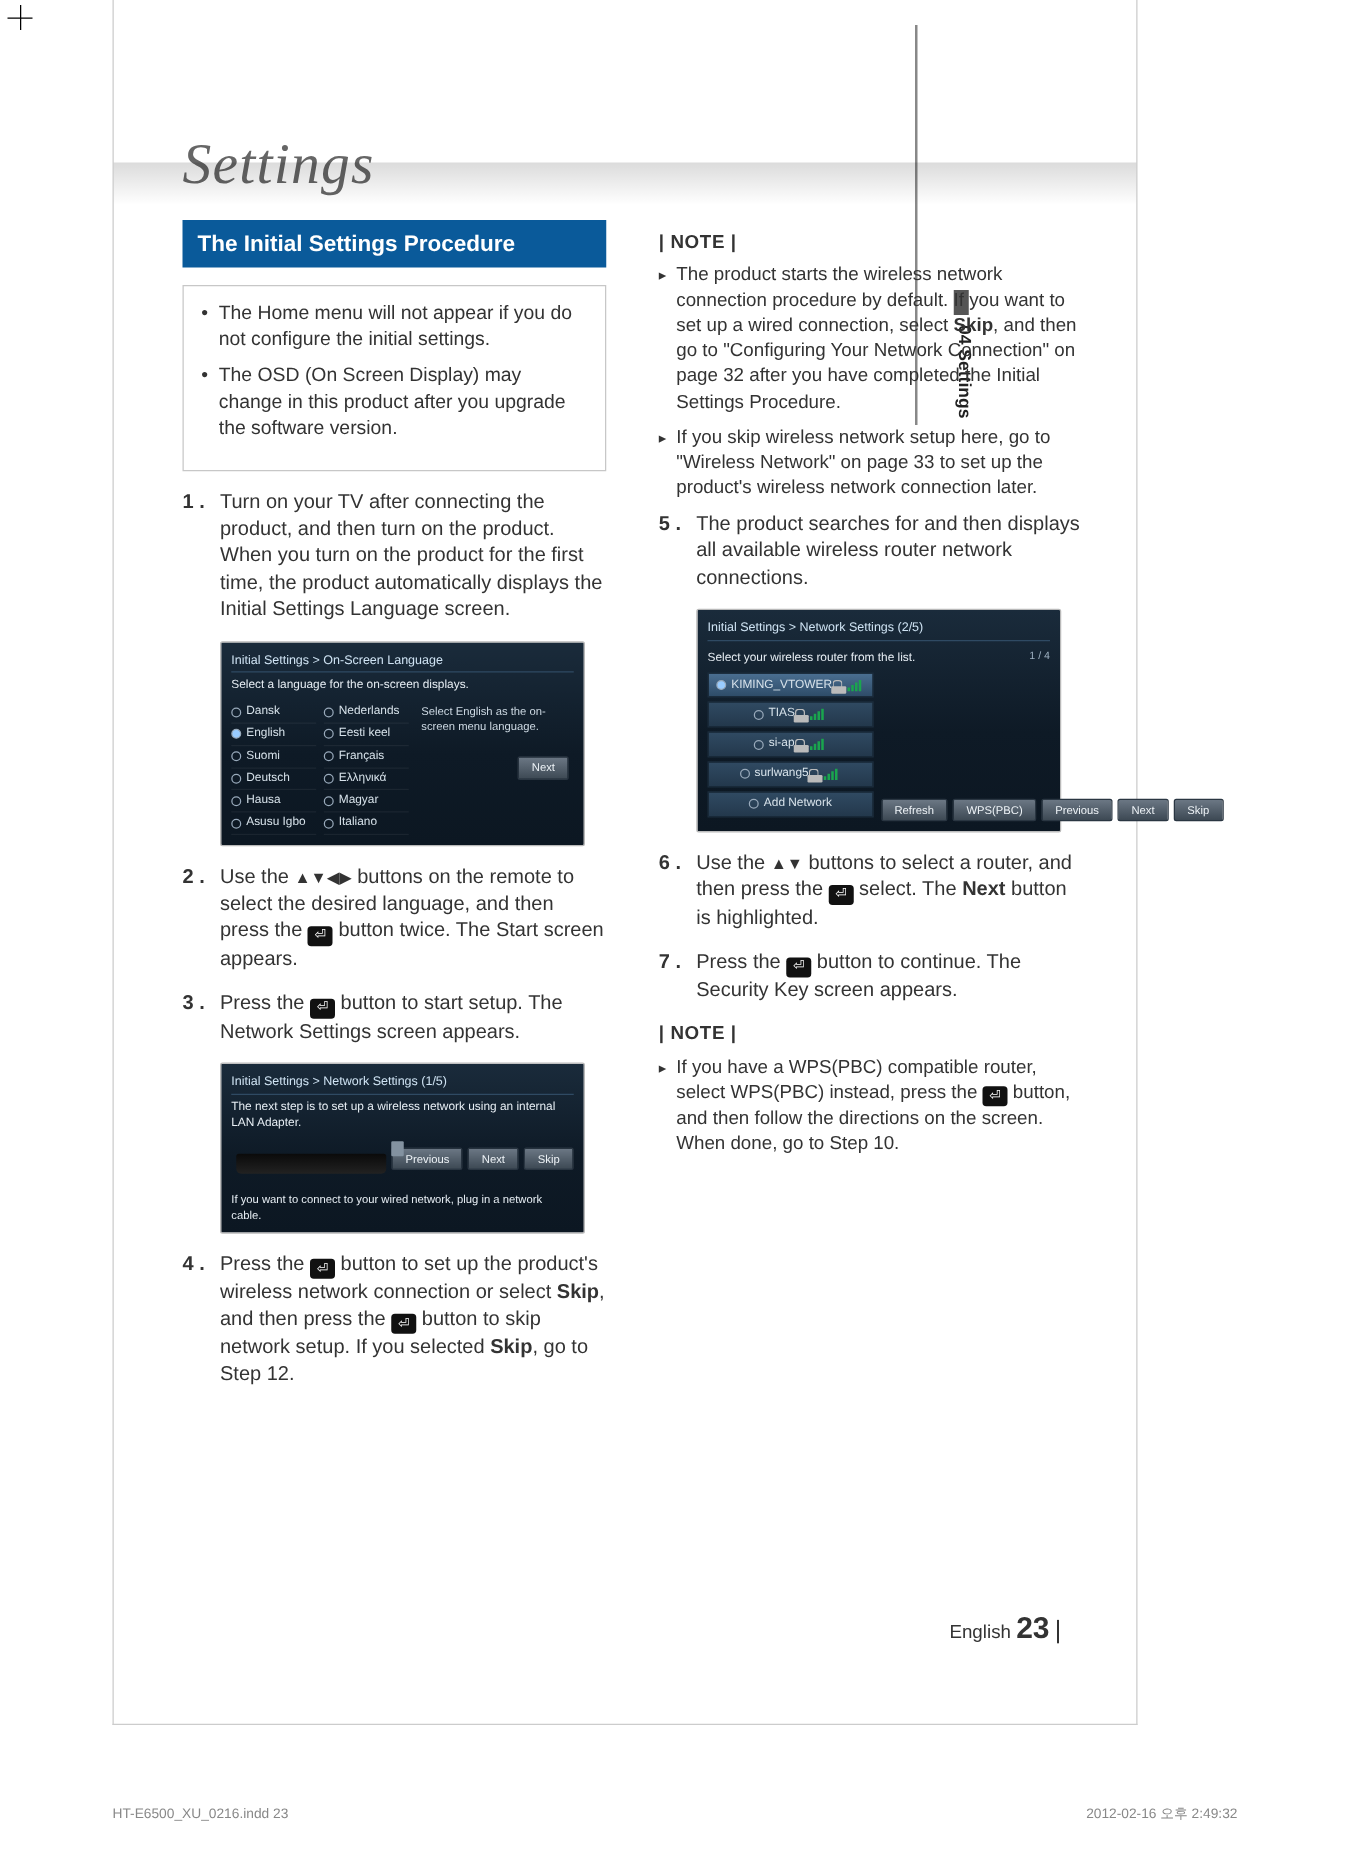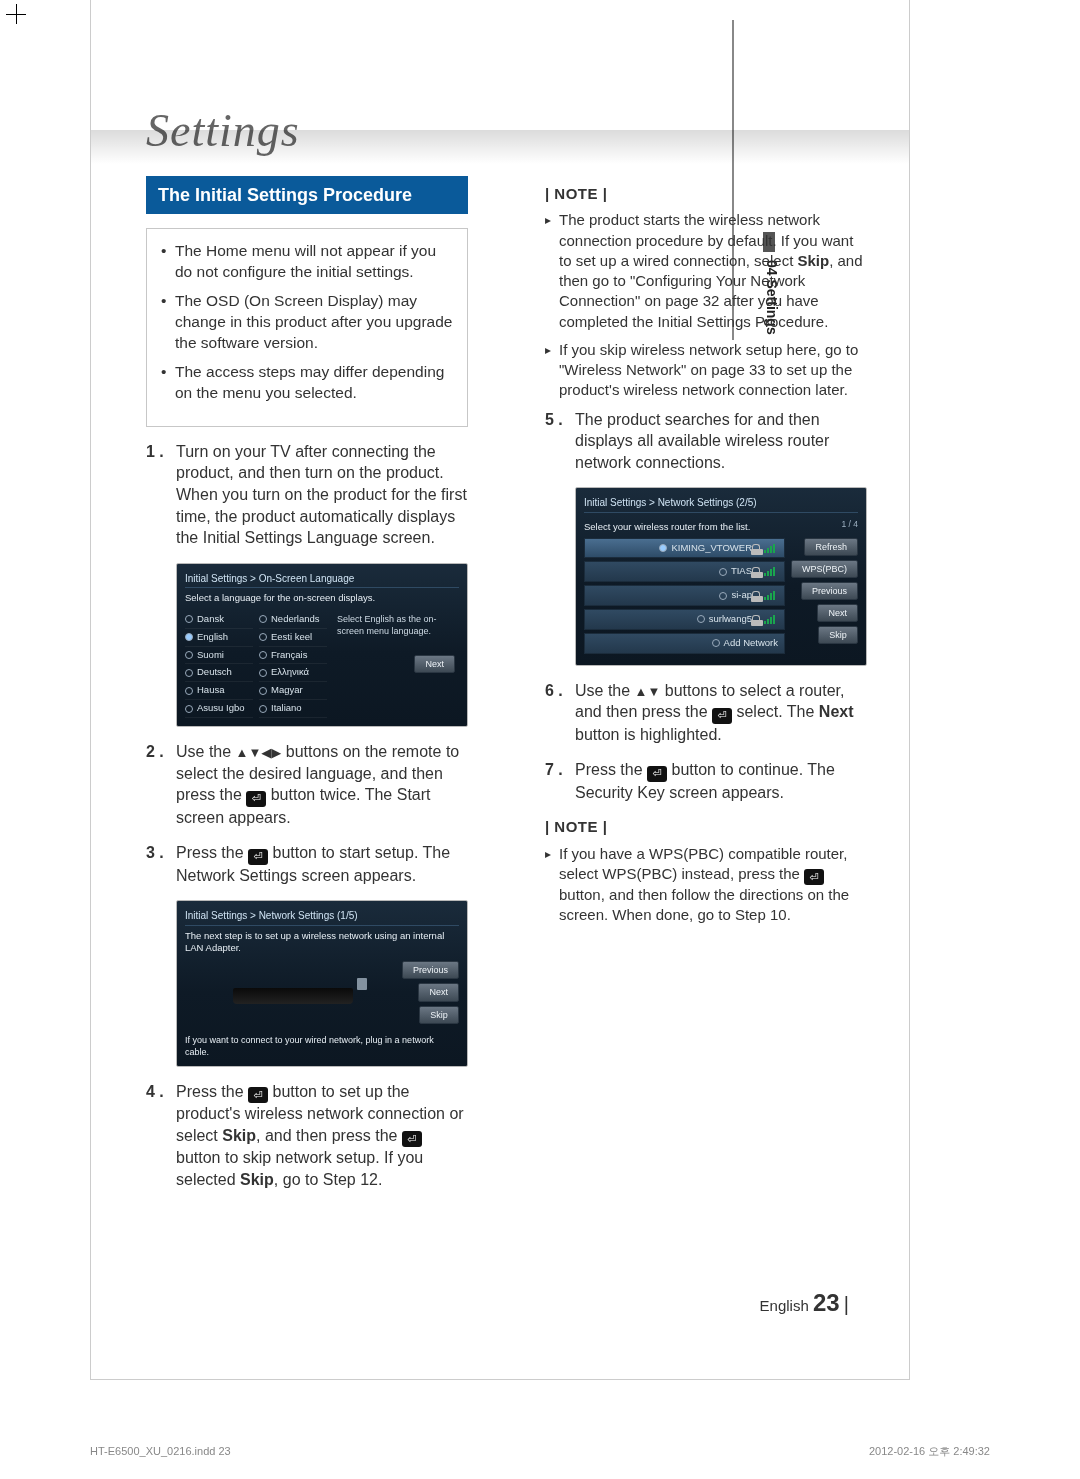--- a/index.html
+++ b/index.html
@@ -42,21 +42,21 @@
   }
   .title {
     font-style: italic; font-size: 46px; color: #666;
     letter-spacing: 1px;
     position: absolute; left: 55px; top: 100px;
     font-family: Georgia, 'Times New Roman', serif;
   }
   .columns {
     position: absolute; left: 55px; top: 176px;
     width: 720px;
-    column-gap: 47px;
+    column-gap: 12px;
     display: flex;
   }
   .col { width: 346px; }
   .col + .col { margin-left: 30px; }
   .proc-head {
     background: #0a5a9a;
     color: #fff; font-weight: 700;
     padding: 7px 12px; font-size: 18px;
     margin-bottom: 14px;
   }
@@ -100,33 +100,33 @@
   .lang-col { flex: 0 0 68px; }
   .lang-row { display:flex; align-items:center; gap:4px; padding:2px 0; border-bottom:1px solid rgba(255,255,255,.06);}
   .radio { width:8px;height:8px;border:1px solid #9ab;border-radius:50%;display:inline-block;}
   .radio.on { background:#9cf; }
   .side-hint { flex:1; font-size:9px; color:#cdd9e3; padding:2px 4px; }
   .btn {
     display:inline-block; background:linear-gradient(#6b7784,#3d4954);
     border:1px solid #2a3642; color:#eef3f7; font-size:9px;
     padding:2px 10px; border-radius:2px; min-width:40px; text-align:center;
   }
-  .btn-stack { display:flex; flex-direction:column; gap:4px; align-items:flex-end; }
+  .btn-stack { display:flex; flex-direction:row; gap:4px; align-items:flex-end; }
   .ss2 .body-row { display:flex; align-items:center; justify-content:space-between; }
   .ss2 .device {
     width:120px; height:16px; background:linear-gradient(#0a0a0a,#222);
     border-radius:2px 2px 4px 4px; margin:12px auto 4px; position:relative;
   }
   .ss2 .device::after{
     content:""; position:absolute; right:-14px; top:-10px; width:10px;height:12px;
     background:#8392a0; border-radius:1px;
   }
   .ss2-note { font-size:9px; margin-top:10px; color:#e7eef4; }
   .ss3 .net-row {
-    display:flex; align-items:center; justify-content:flex-end;
+    display:flex; align-items:center; justify-content:center;
     background: linear-gradient(#304a62,#23384c);
     padding:3px 6px; margin-bottom:3px; border:1px solid #1b2c3c;
   }
   .ss3 .net-row .r { display:flex; gap:4px; align-items:center;}
   .sig { width:14px; height:9px; display:inline-flex; align-items:flex-end; gap:1px;}
   .sig i { width:2px; background:#1aa54e; display:inline-block;}
   .sig i:nth-child(1){height:3px}.sig i:nth-child(2){height:5px}.sig i:nth-child(3){height:7px}.sig i:nth-child(4){height:9px}
   .lock { width:8px;height:9px;border:1px solid #bbb;border-bottom:none;border-radius:3px 3px 0 0;position:relative;}
   .lock::after{content:"";position:absolute;left:-2px;top:4px;width:12px;height:6px;background:#bbb;border-radius:1px;}
   .ss3-wrap { display:flex; gap:6px; }
@@ -164,21 +164,20 @@
 
   <div class="columns">
 
     <div class="col">
       <div class="proc-head">The Initial Settings Procedure</div>
 
       <div class="box">
         <ul class="bulleted" id="intro-list">
             <li>The Home menu will not appear if you do not configure the initial settings.</li>
             <li>The OSD (On Screen Display) may change in this product after you upgrade the software version.</li>
-            <li>The access steps may differ depending on the menu you selected.</li>
           </ul>
       </div>
 
       <ol class="steps">
         <li>
           <span class="num">1 .</span>
           <span>Turn on your TV after connecting the product, and then turn on the product. When you turn on the product for the first time, the product automatically displays the Initial Settings Language screen.</span>
         </li>
       </ol>
 

